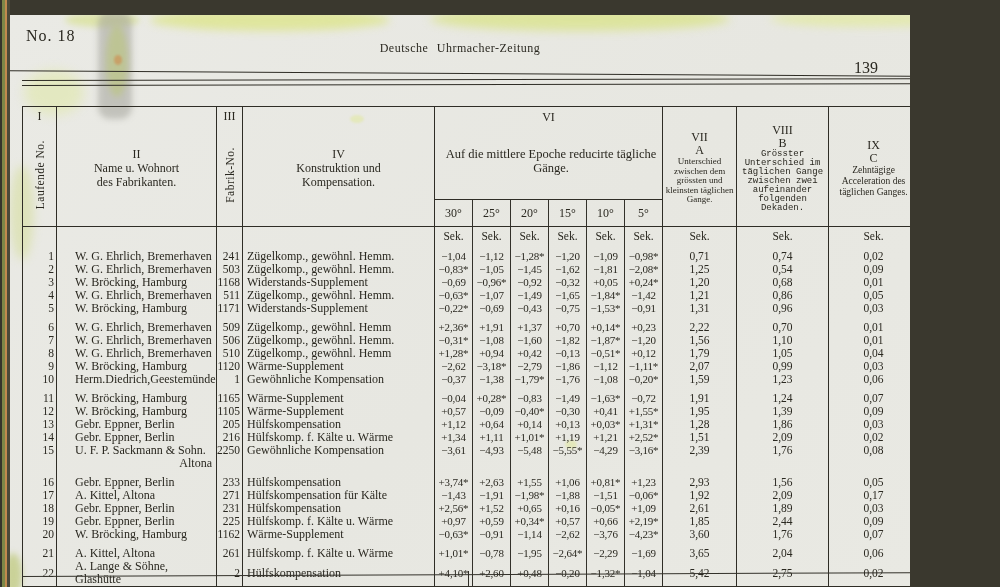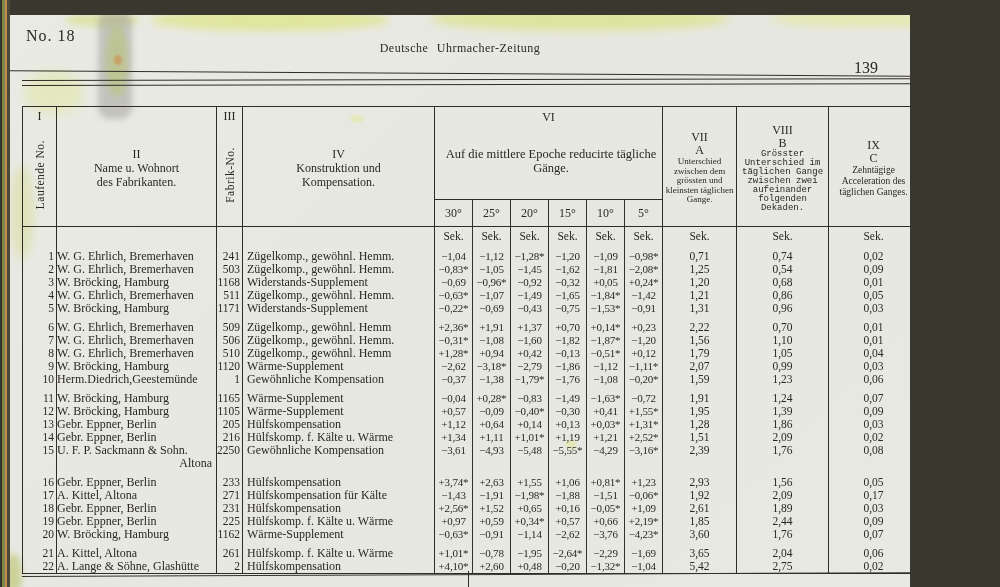--- a/index.html
+++ b/index.html
@@ -42,21 +42,21 @@
   .th-vi .hlabel{width:232px;font-size:12.5px;margin:auto;}
   .smalllabel{text-align:center;font-size:9px;line-height:9.5px;margin:auto;}
   .th-vii .smalllabel{width:70px;}
   .th-viii .smalllabel{width:86px;line-height:9px;font-family:Liberation Mono, monospace;}
   .th-ix .smalllabel{width:78px;font-size:9.5px;line-height:11px;}
   tr.units td{height:20px;text-align:center;font-size:11.5px;vertical-align:top;padding-top:3px;}
   tbody td{height:13px;line-height:13px;font-size:12px;}
   tbody td.num{text-align:right;padding-right:2px;font-size:11.5px;}
   tbody td.val{text-align:center;font-size:11px;letter-spacing:-.2px;}
   tbody td.ctr{text-align:center;font-size:11.5px;}
-  tbody td.c-name{padding-left:0;}
+  tbody td.c-name{padding-left:18px;}
   tbody td.c-con{padding-left:4px;}
   tr.two-line td{vertical-align:top;}
   .name2{text-align:right;padding-right:4px;}
   tr.spacer td{height:6px;}
   
   .foot-rule{position:absolute;left:12px;top:559px;width:953px;border-top:1px solid #33312a;
     transform:rotate(-.25deg);}
   .foot-left{position:absolute;left:14px;top:563px;width:440px;font-size:13px;word-spacing:6px;}
   .foot-div{position:absolute;left:458px;top:556px;width:0;height:23px;border-left:1px solid #2f2d26;}
   .foot-right{position:absolute;left:468px;top:563px;width:300px;font-size:13px;word-spacing:5px;}

